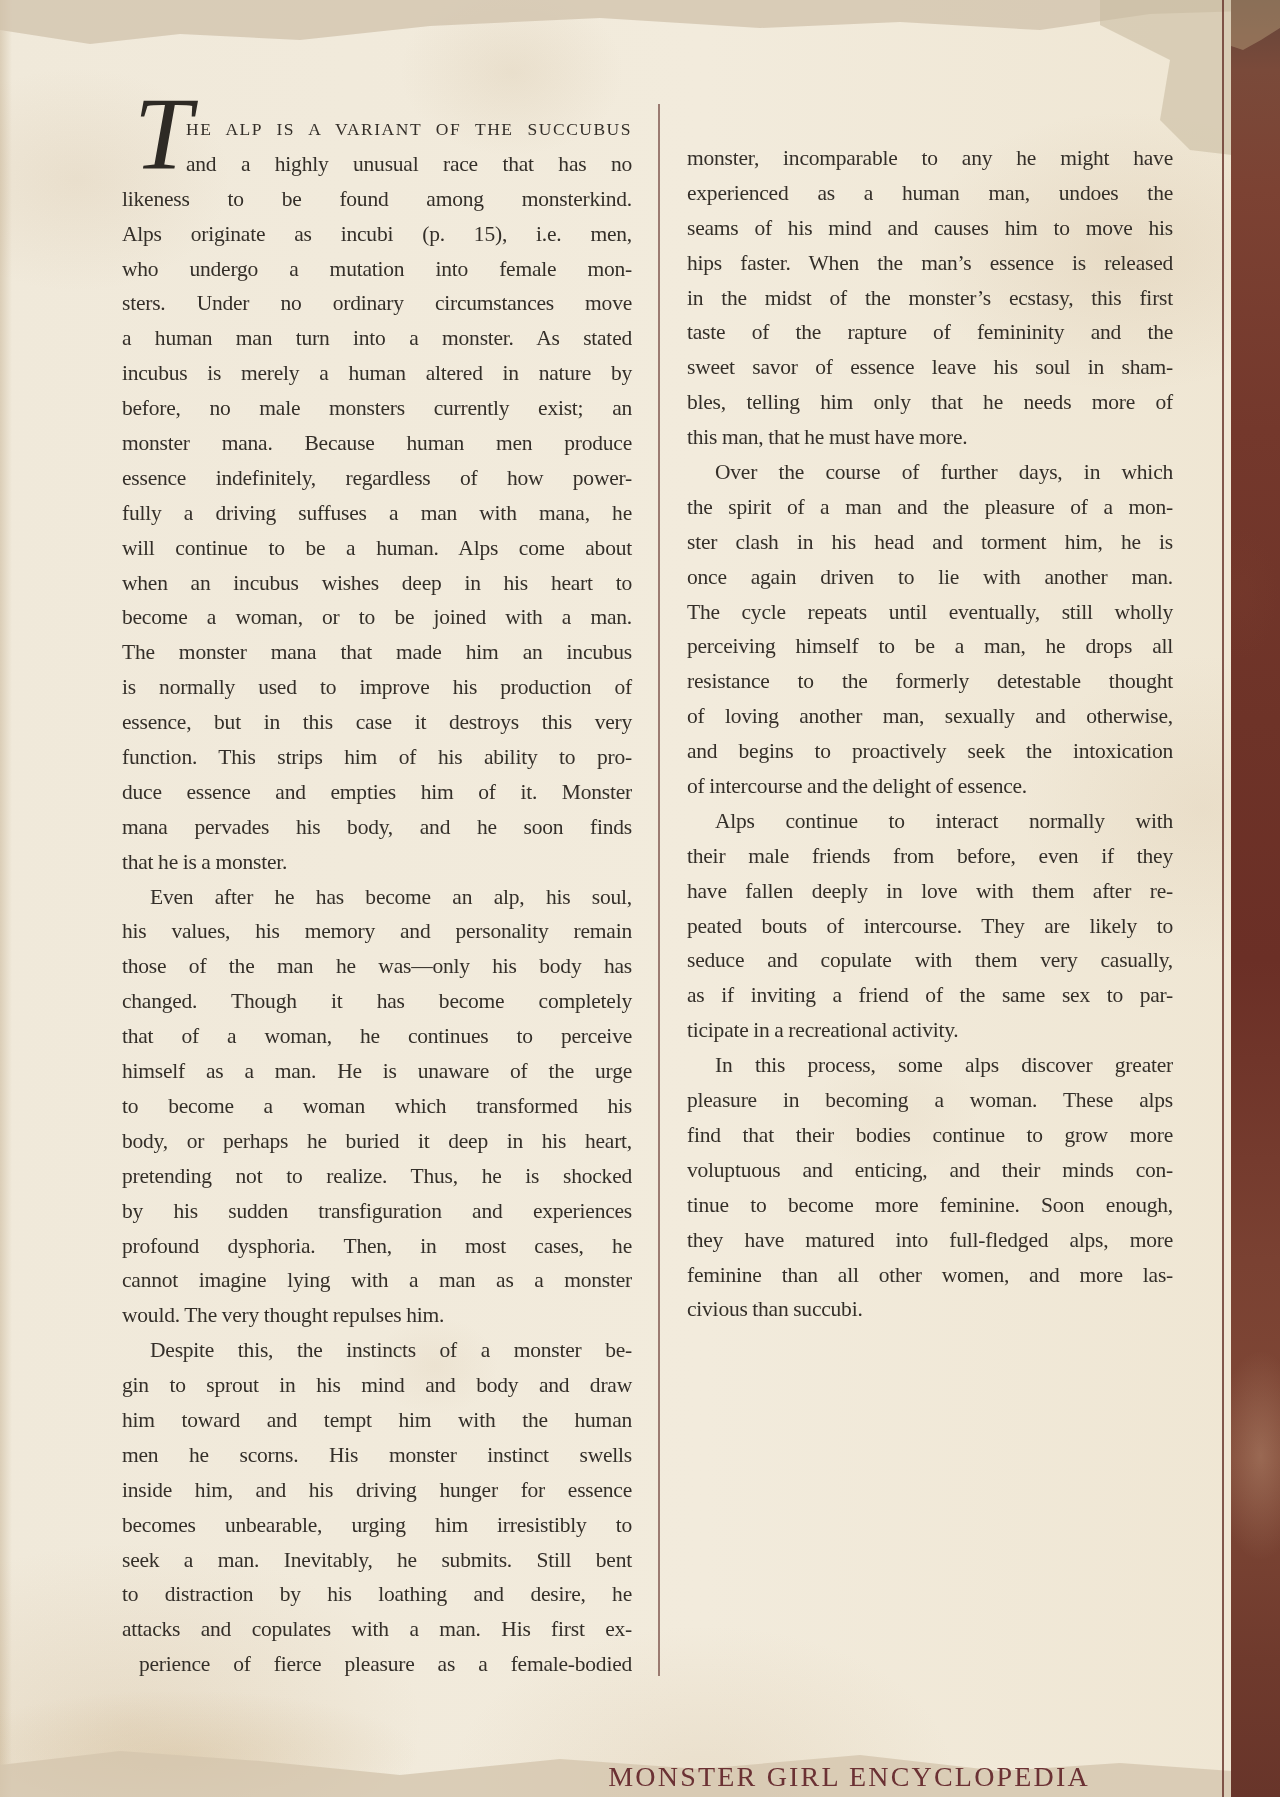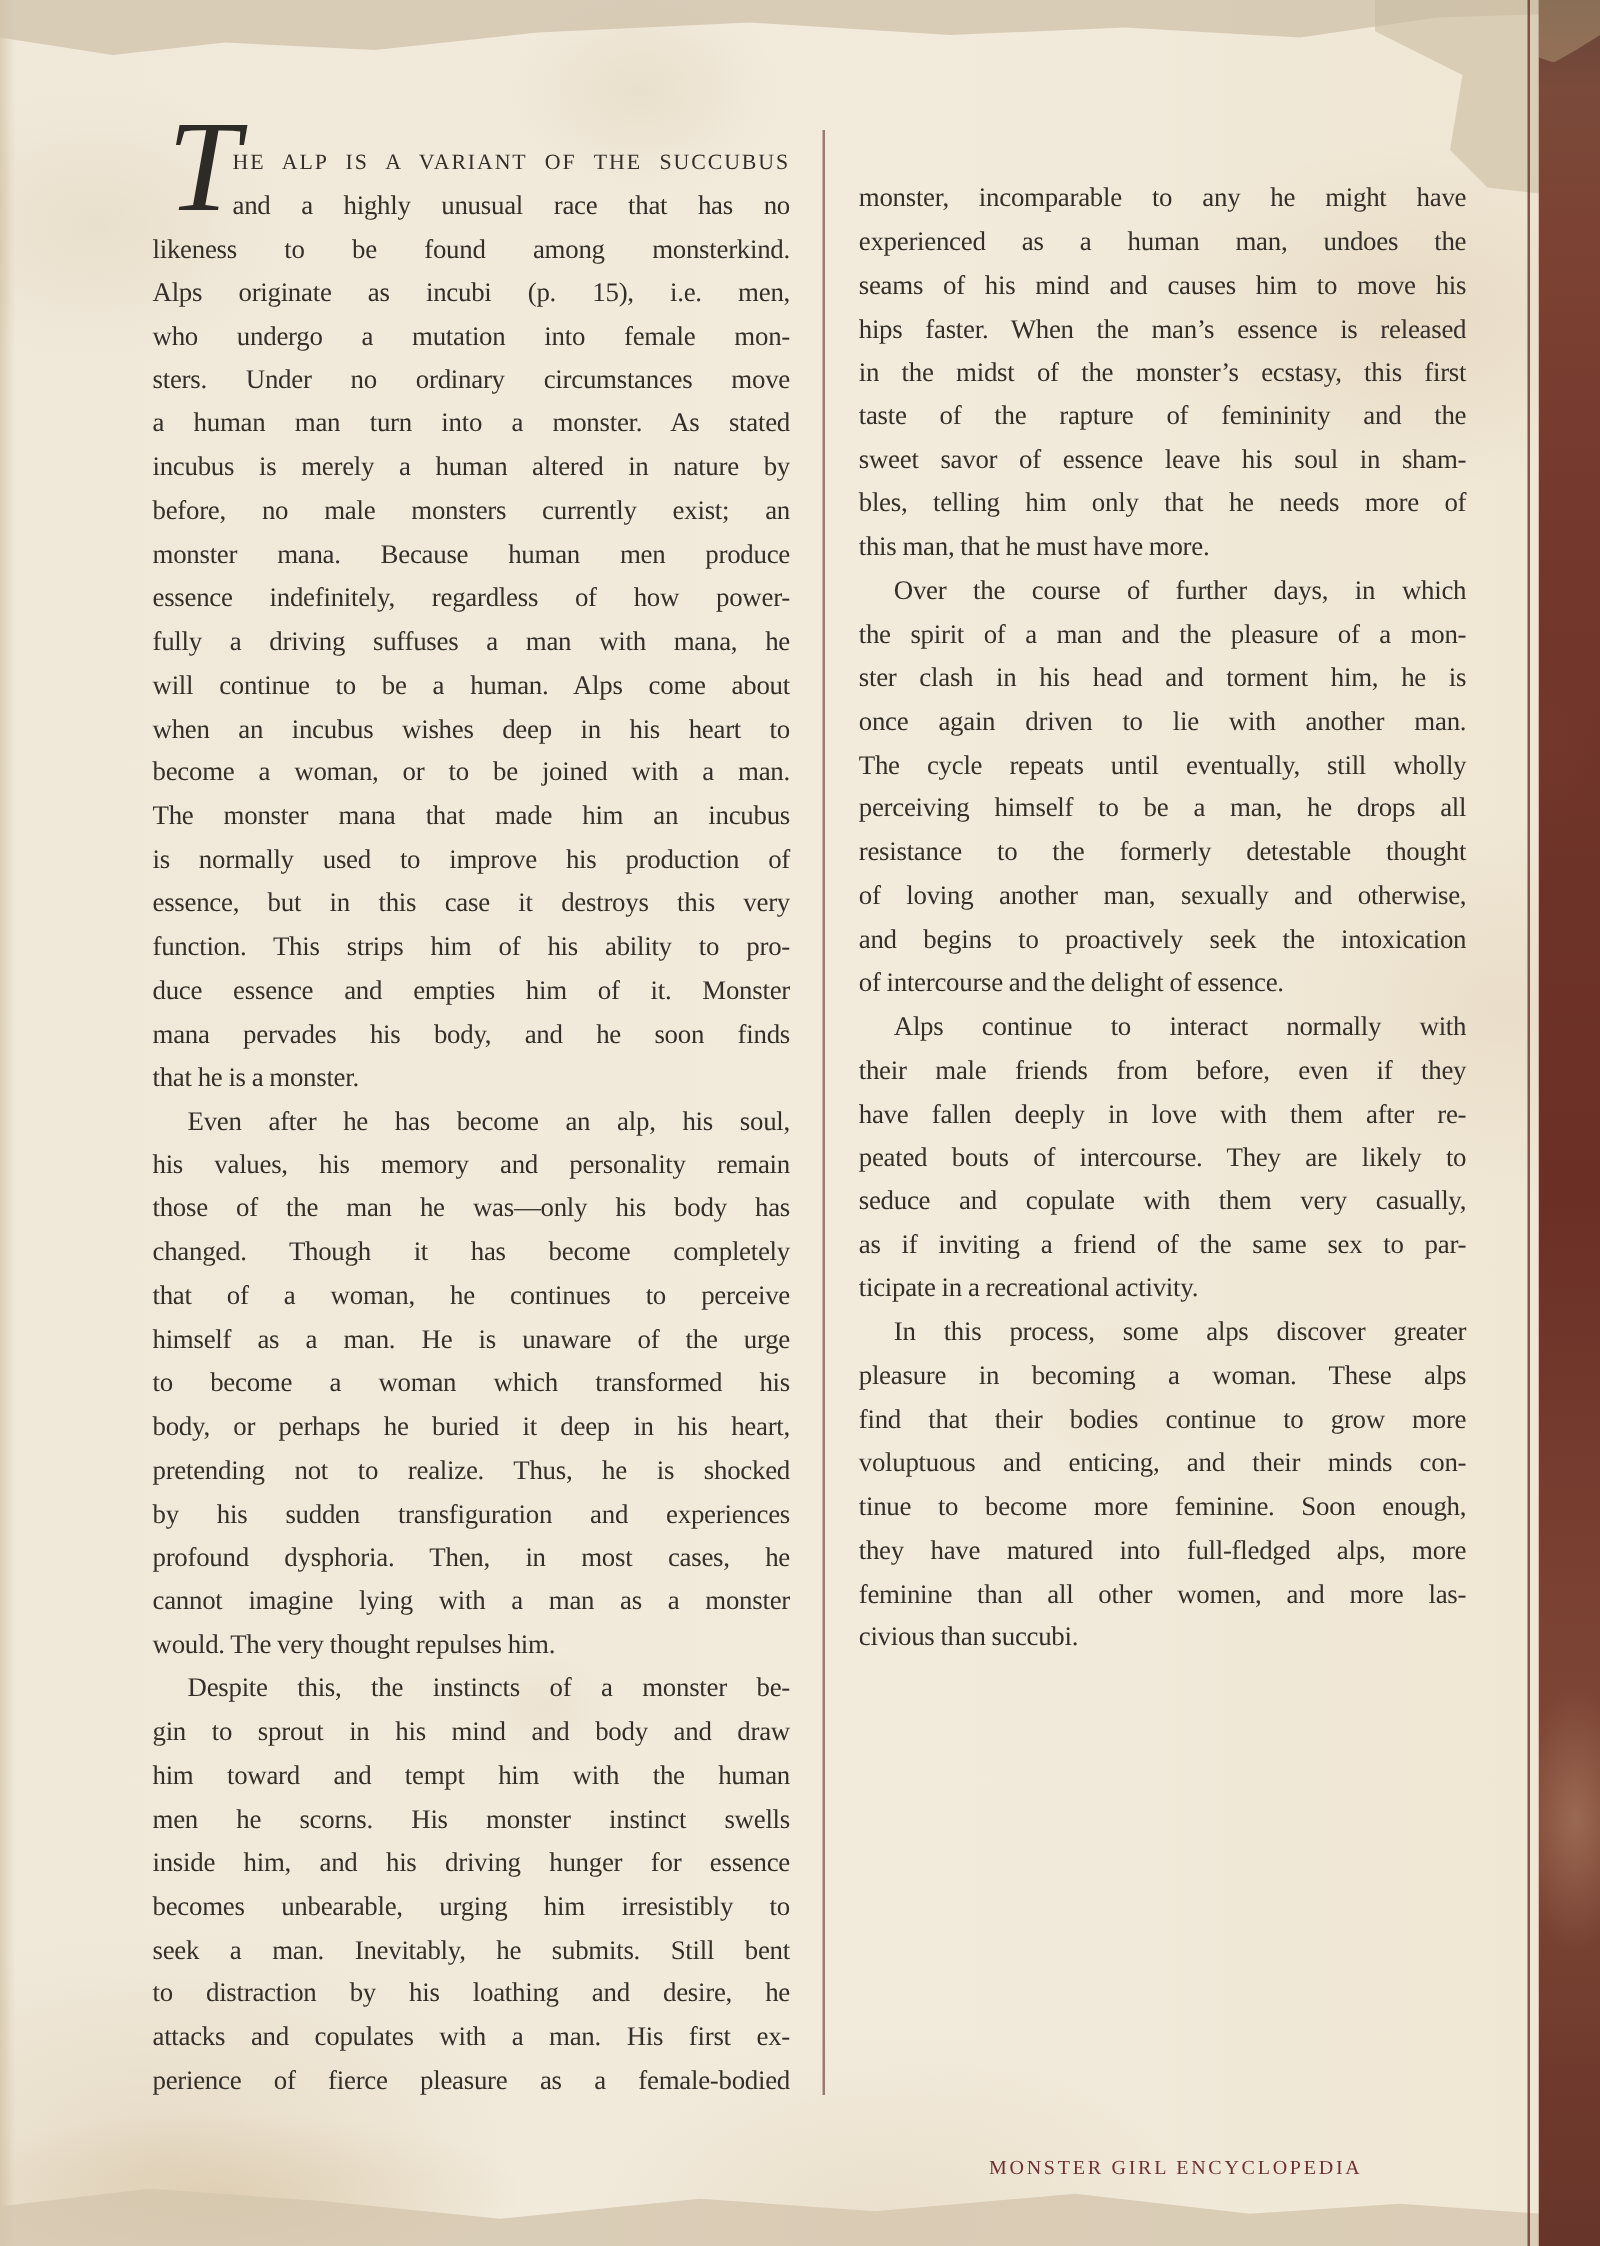--- a/index.html
+++ b/index.html
@@ -45,27 +45,27 @@
   .edge-band-top-tint{position:absolute;left:1231px;top:0;width:49px;height:50px;
     background:rgba(186,162,124,.45);clip-path:polygon(0 0,49px 0,49px 28px,30px 40px,12px 50px,0 46px);}
   
   .divider{position:absolute;left:658px;top:104px;width:2px;height:1572px;background:#7d564d;opacity:.75;}
   
   .col{position:absolute;top:112px;font-size:21.5px;letter-spacing:-0.01em;word-spacing:-0.02em;}
   .col-left{left:122px;width:510px;}
   .col-right{left:687px;width:486px;margin-top:29px;}
   .line{height:34.9px;line-height:34.9px;text-align:justify;text-align-last:justify;overflow:visible;white-space:normal;}
   .para .line:last-child{text-align-last:left;}
-  .para.cont .line:last-child{text-align-last:justify;}
+  .para.cont .line:last-child{text-align-last:justify;margin-left:17px;}
   .para.indent .line:first-child{text-indent:28px;}
   .line.lead{font-size:17.5px;letter-spacing:1.5px;word-spacing:1px;}
   .dropcap-spacer{float:left;width:64px;height:68px;}
   .dropcap{position:absolute;left:12px;top:-30px;font-size:104px;line-height:104px;font-style:italic;color:#2e2a25;letter-spacing:0;}
   
-  .footer{position:absolute;top:1722px;right:190px;font-size:16px;letter-spacing:2.2px;color:#6b3134;line-height:26px;}
+  .footer{position:absolute;top:1764px;right:190px;font-size:28px;letter-spacing:2.2px;color:#6b3134;line-height:26px;}
 </style>
 </head>
 <body>
 
 <div id="page">
   <div class="mottle"></div>
   <div class="edge-left"></div>
   <div class="strip-top"></div>
   <div class="blotch-topright"></div>
   <div class="wash-bottomleft"></div>

